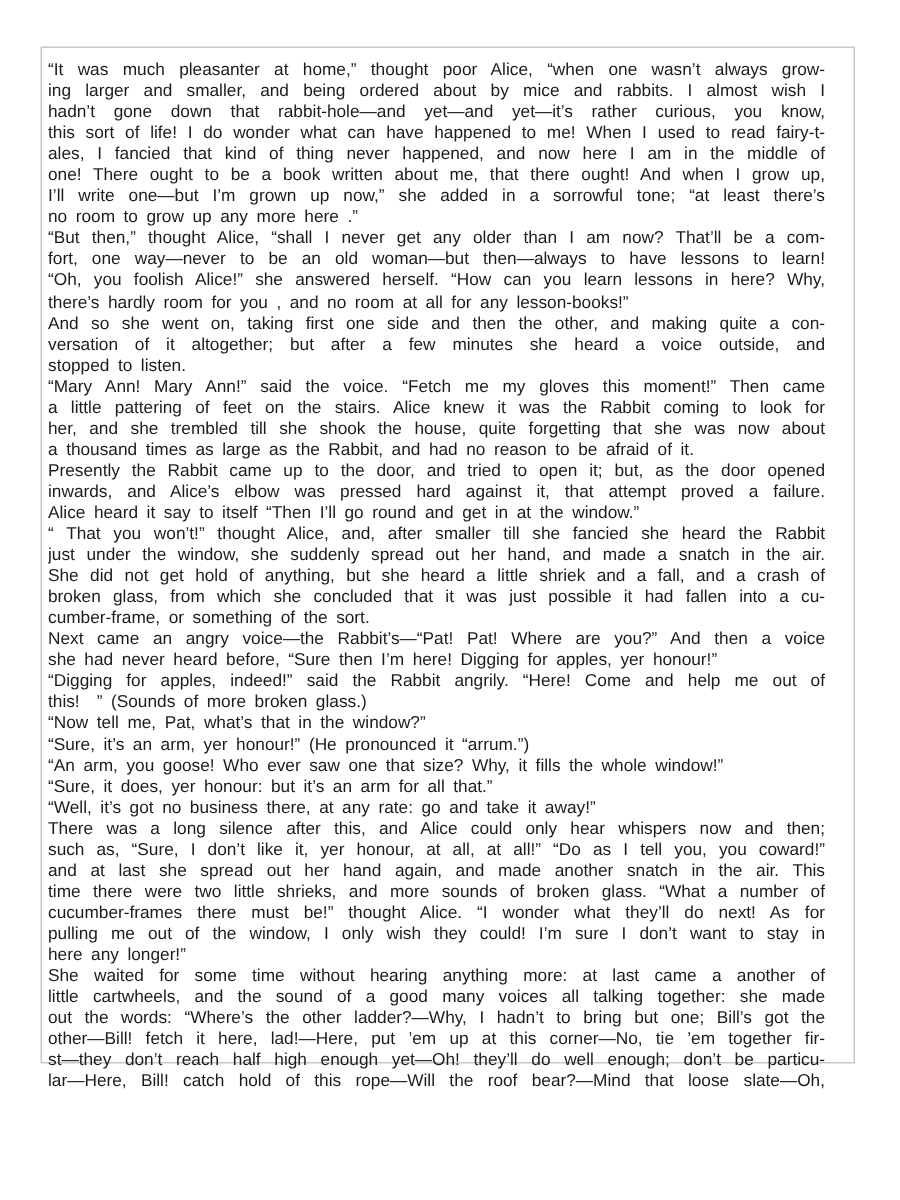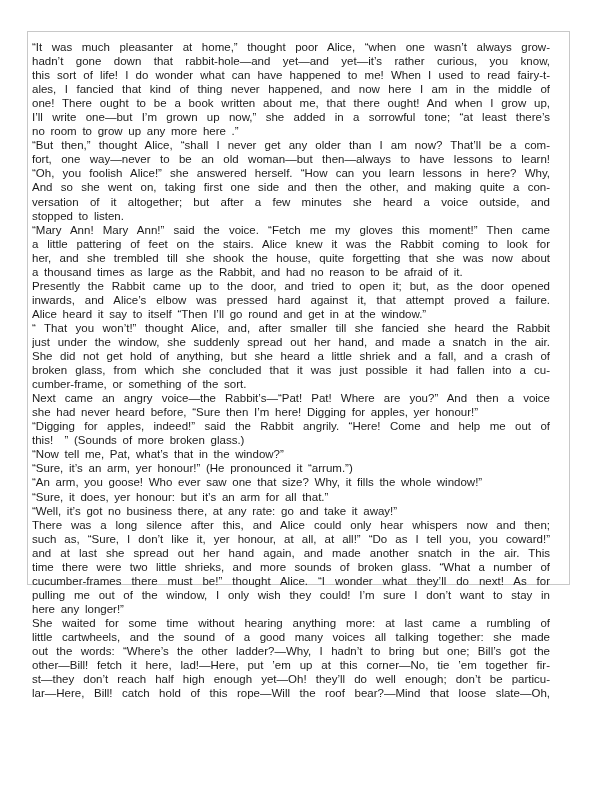--- a/index.html
+++ b/index.html
@@ -9,21 +9,21 @@
     height: 800px;
     background: #ffffff;
     font-family: "Liberation Sans", "DejaVu Sans", sans-serif;
     overflow: hidden;
   }
   .frame {
     position: absolute;
     left: 27px;
     top: 31px;
     width: 543px;
-    height: 554px;
+    height: 678px;
     border: 1px solid #c8c8c8;
     box-sizing: border-box;
     background: #ffffff;
   }
   .text {
     position: absolute;
     left: 4px;
     top: 8px;
     right: 19px;
     color: #1b1b1b;
@@ -44,33 +44,35 @@
   }
 </style>
 </head>
 <body>
 
 <div class="page">
   <div class="frame">
     <div class="text">
         <div class="paragraph">
           <div class="line">“It was much pleasanter at home,” thought poor Alice, “when one wasn’t always grow-</div>
+          <div class="line">ing larger and smaller, and being ordered about by mice and rabbits. I almost wish I</div>
           <div class="line">hadn’t gone down that rabbit-hole—and yet—and yet—it’s rather curious, you know,</div>
           <div class="line">this sort of life! I do wonder what can have happened to me! When I used to read fairy-t-</div>
           <div class="line">ales, I fancied that kind of thing never happened, and now here I am in the middle of</div>
           <div class="line">one! There ought to be a book written about me, that there ought! And when I grow up,</div>
           <div class="line">I’ll write one—but I’m grown up now,” she added in a sorrowful tone; “at least there’s</div>
           <div class="line last">no room to grow up any more here .”</div>
         </div>
         <div class="paragraph">
           <div class="line">“But then,” thought Alice, “shall I never get any older than I am now? That’ll be a com-</div>
           <div class="line">fort, one way—never to be an old woman—but then—always to have lessons to learn!</div>
         </div>
         <div class="paragraph">
           <div class="line">“Oh, you foolish Alice!” she answered herself. “How can you learn lessons in here? Why,</div>
+          <div class="line last">there’s hardly room for you , and no room at all for any lesson-books!”</div>
         </div>
         <div class="paragraph">
           <div class="line">And so she went on, taking first one side and then the other, and making quite a con-</div>
           <div class="line">versation of it altogether; but after a few minutes she heard a voice outside, and</div>
           <div class="line last">stopped to listen.</div>
         </div>
         <div class="paragraph">
           <div class="line">“Mary Ann! Mary Ann!” said the voice. “Fetch me my gloves this moment!” Then came</div>
           <div class="line">a little pattering of feet on the stairs. Alice knew it was the Rabbit coming to look for</div>
           <div class="line">her, and she trembled till she shook the house, quite forgetting that she was now about</div>
@@ -114,21 +116,21 @@
         <div class="paragraph">
           <div class="line">There was a long silence after this, and Alice could only hear whispers now and then;</div>
           <div class="line">such as, “Sure, I don’t like it, yer honour, at all, at all!” “Do as I tell you, you coward!”</div>
           <div class="line">and at last she spread out her hand again, and made another snatch in the air. This</div>
           <div class="line">time there were two little shrieks, and more sounds of broken glass. “What a number of</div>
           <div class="line">cucumber-frames there must be!” thought Alice. “I wonder what they’ll do next! As for</div>
           <div class="line">pulling me out of the window, I only wish they could! I’m sure I don’t want to stay in</div>
           <div class="line last">here any longer!”</div>
         </div>
         <div class="paragraph">
-          <div class="line">She waited for some time without hearing anything more: at last came a rumbling of</div>
+          <div class="line">She waited for some time without hearing anything more: at last came a another of</div>
           <div class="line">little cartwheels, and the sound of a good many voices all talking together: she made</div>
           <div class="line">out the words: “Where’s the other ladder?—Why, I hadn’t to bring but one; Bill’s got the</div>
           <div class="line">other—Bill! fetch it here, lad!—Here, put ’em up at this corner—No, tie ’em together fir-</div>
           <div class="line">st—they don’t reach half high enough yet—Oh! they’ll do well enough; don’t be particu-</div>
           <div class="line">lar—Here, Bill! catch hold of this rope—Will the roof bear?—Mind that loose slate—Oh,</div>
         </div>
       </div>
   </div>
 </div>
 

